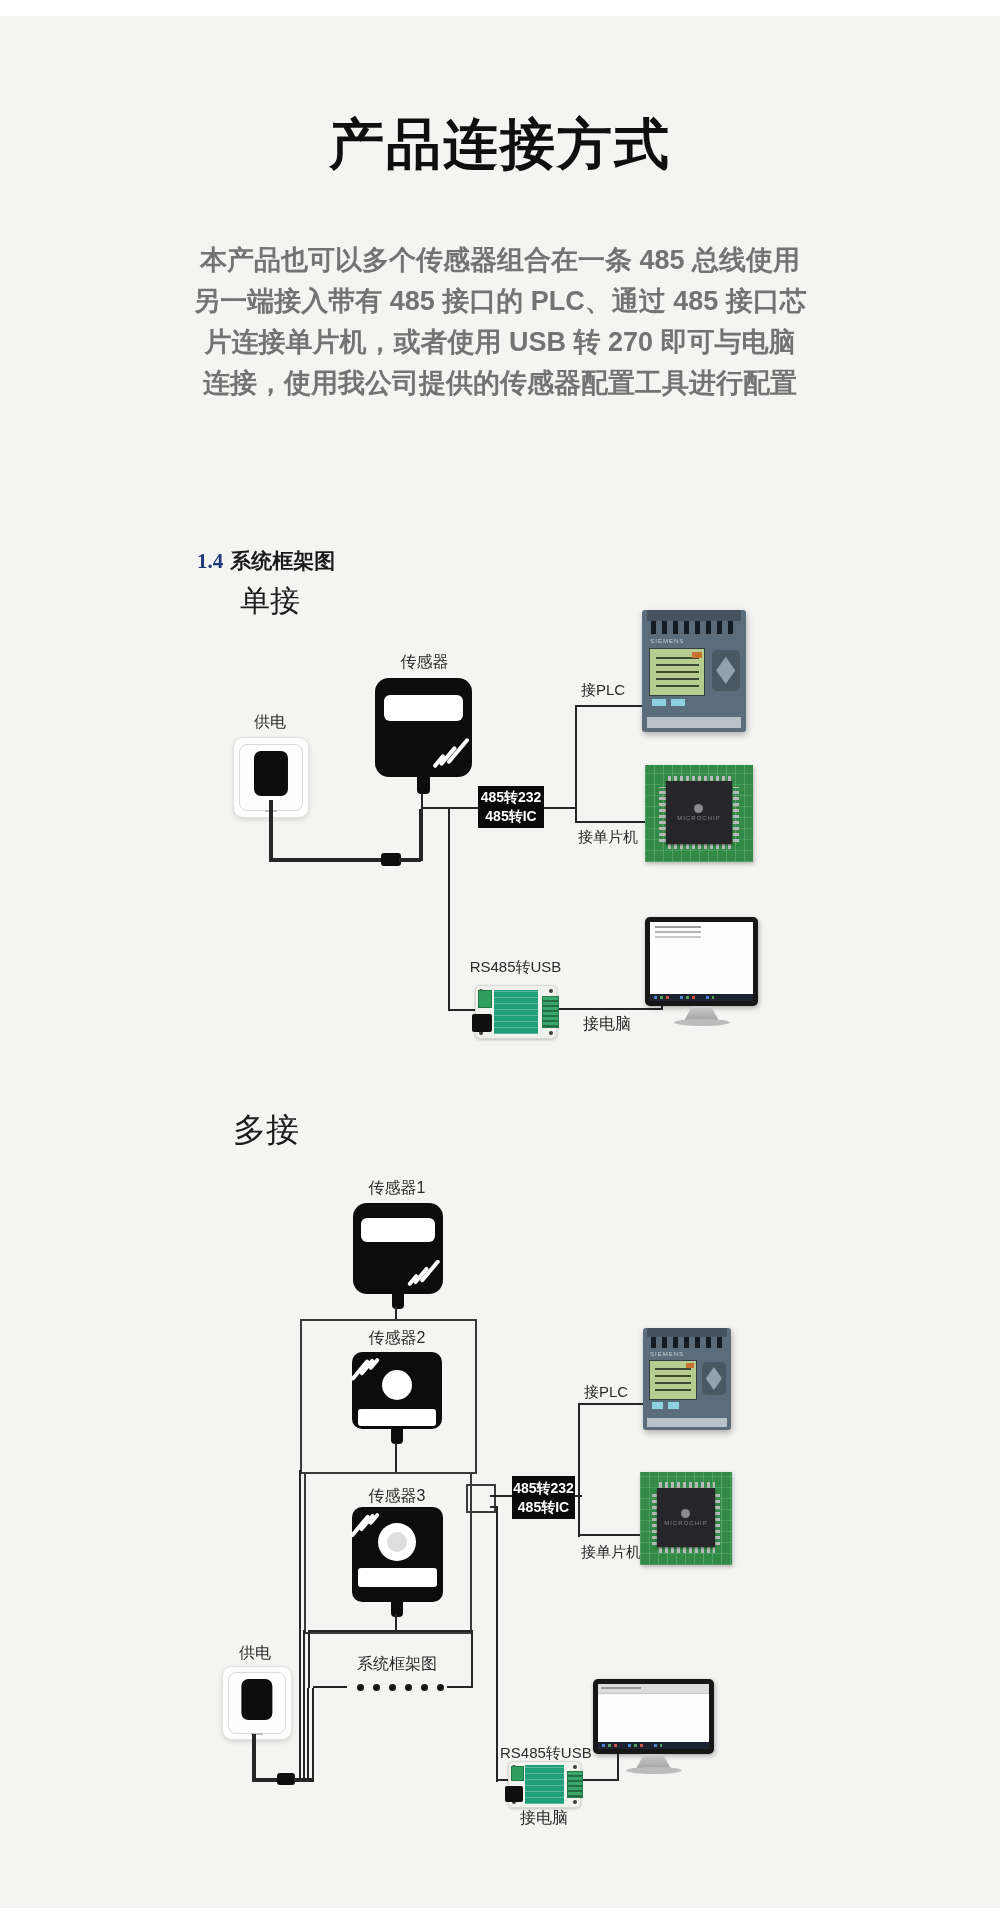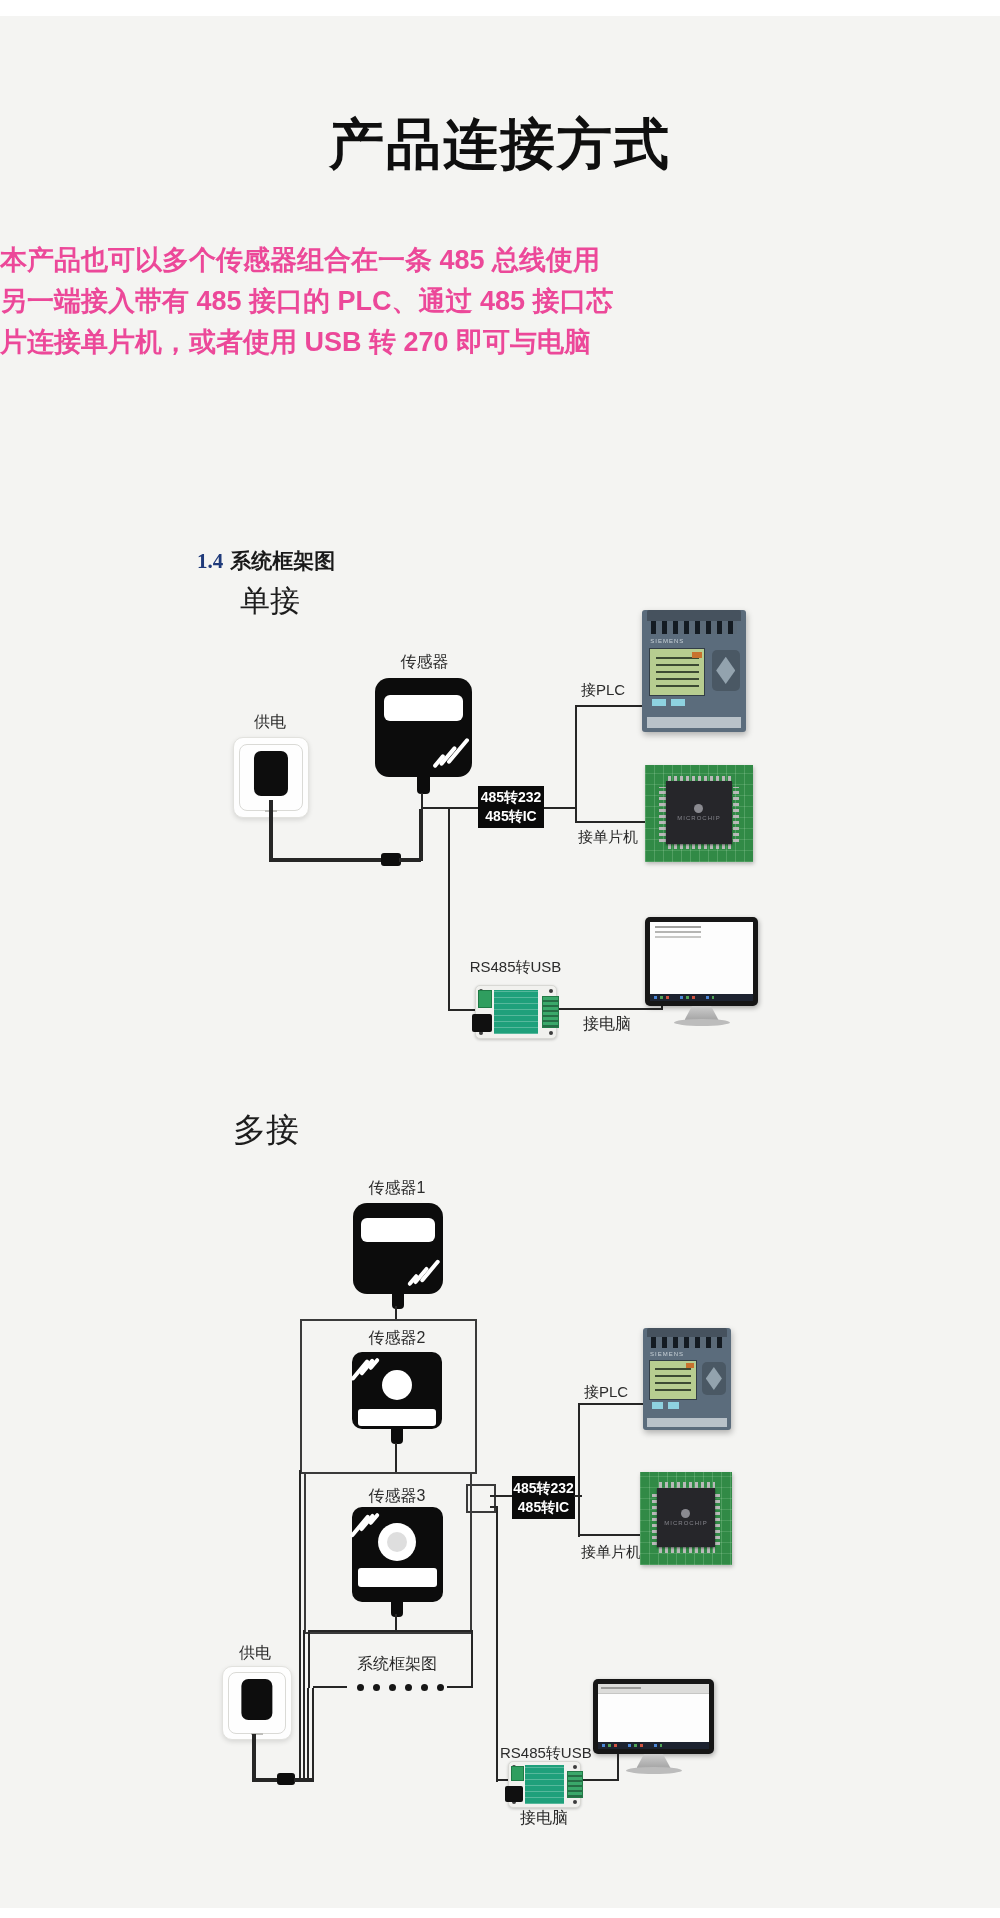--- a/index.html
+++ b/index.html
@@ -1,22 +1,22 @@
 <!DOCTYPE html>
 <html><head>
 <meta charset="utf-8">
 <style>
   html,body{margin:0;padding:0;background:#ffffff;}
   .page{position:relative;width:1000px;height:1918px;background:#ffffff;overflow:hidden;
         font-family:"Liberation Sans","DejaVu Sans",sans-serif;color:#1a1a1a;}
   .grey{position:absolute;left:0;right:0;top:16px;bottom:10px;background:#f4f4f2;}
   .title{position:absolute;left:0;right:0;top:108px;margin:0;text-align:center;
          font-size:55px;font-weight:700;color:#0f0f0f;letter-spacing:2px;}
-  .intro{position:absolute;left:0;right:0;top:240px;text-align:left;
-         font-size:27px;font-weight:700;line-height:41px;color:#ec4899;}
+  .intro{position:absolute;left:0;right:0;top:240px;text-align:center;
+         font-size:27px;font-weight:700;line-height:41px;color:#737373;}
   .section{position:absolute;left:197px;top:547px;font-size:21px;font-weight:700;}
   .secnum{color:#1f3a7a;font-family:"Liberation Serif","DejaVu Serif",serif;margin-right:7px;}
   .sub{position:absolute;font-size:30px;color:#1d1d1d;font-weight:400;}
   .lbl{position:absolute;font-size:16px;color:#2b2b2b;white-space:nowrap;}
   .lbl.s{font-size:15px;}
   .ln{position:absolute;background:#262626;}
   .rect{position:absolute;border:2px solid #3a3a3a;}
   .plug{position:absolute;background:#0d0d0d;border-radius:3px;}
   .dot{position:absolute;width:7px;height:7px;border-radius:50%;background:#161616;}
 
@@ -101,20 +101,21 @@
 
 <div class="page">
   <div class="grey"></div>
 
   <h1 class="title">产品连接方式</h1>
 
   <div class="intro">
     <div>本产品也可以多个传感器组合在一条 485 总线使用</div>
     <div>另一端接入带有 485 接口的 PLC、通过 485 接口芯</div>
     <div>片连接单片机，或者使用 USB 转 270 即可与电脑</div>
+    <div>连接，使用我公司提供的传感器配置工具进行配置</div>
   </div>
 
   <div class="section">
     <span class="secnum">1.4</span><span>系统框架图</span>
   </div>
 
   <div class="sub" style="left:240px;top:581px;">单接</div>
 
   <div class="lbl" style="left:377px;top:652px;width:95px;text-align:center;font-family:Liberation Serif, serif;">传感器</div>
   <div class="sensor" style="left:375px;top:678px;width:97px;height:99px;">

